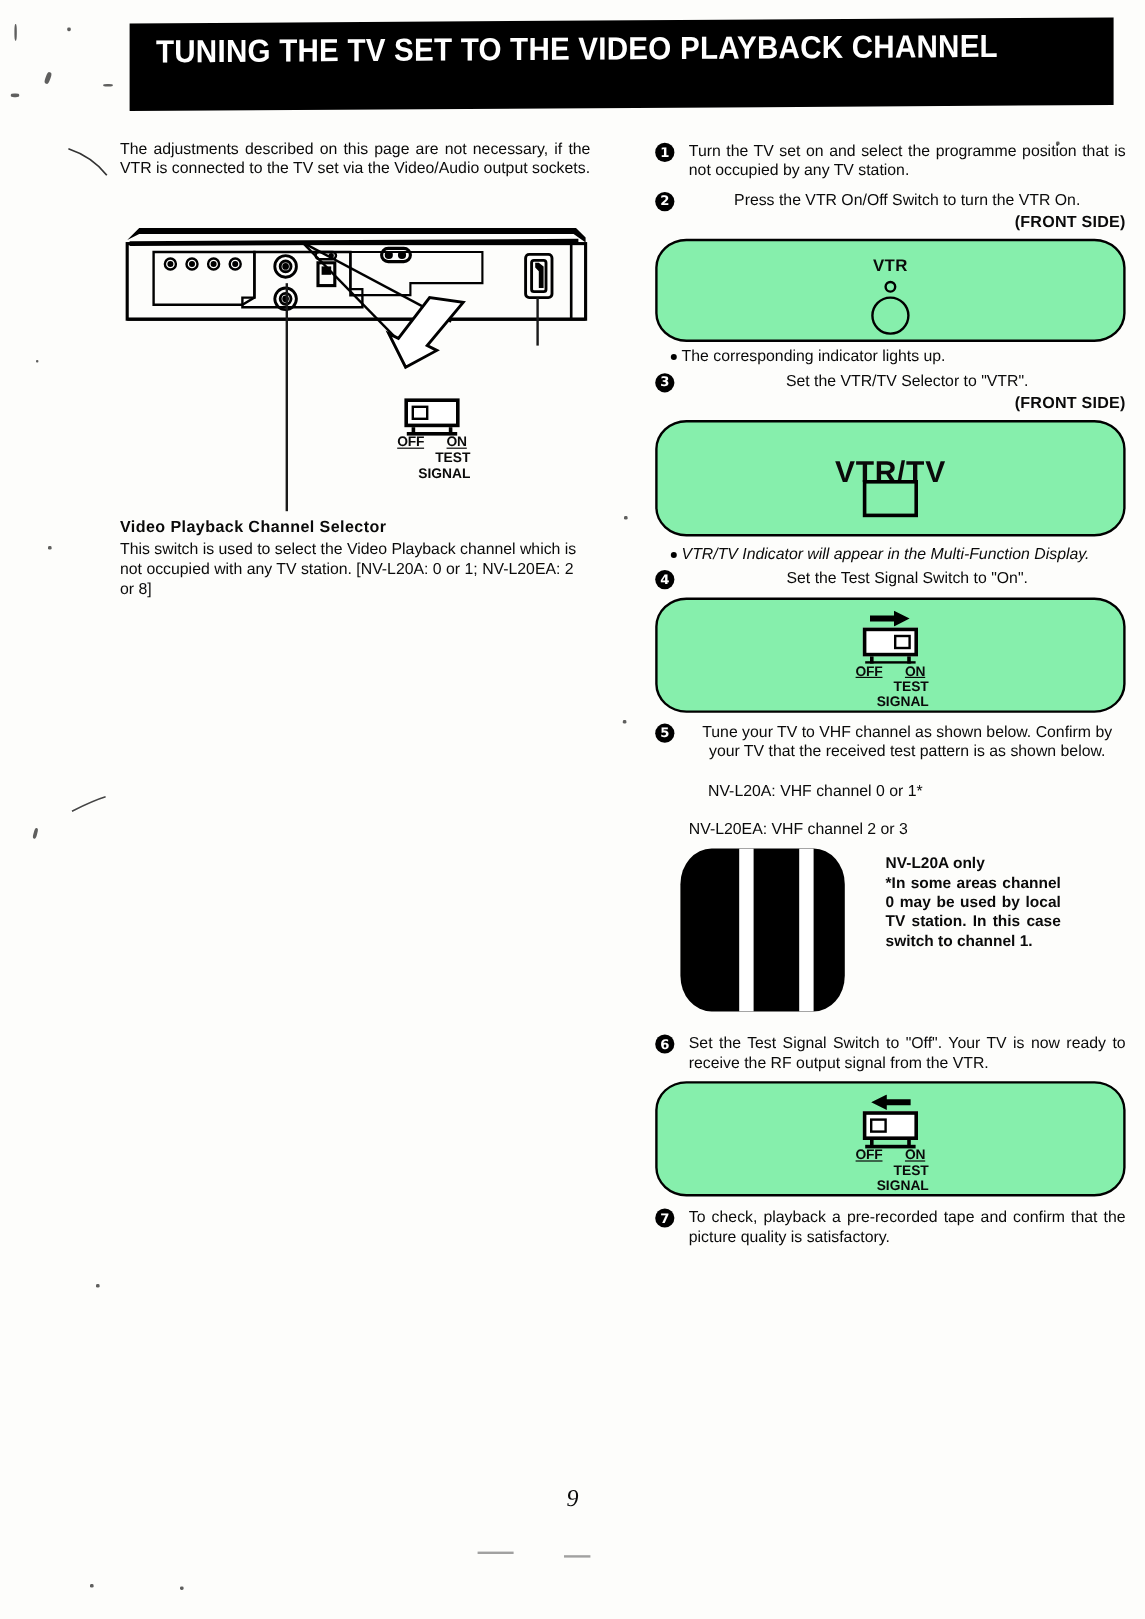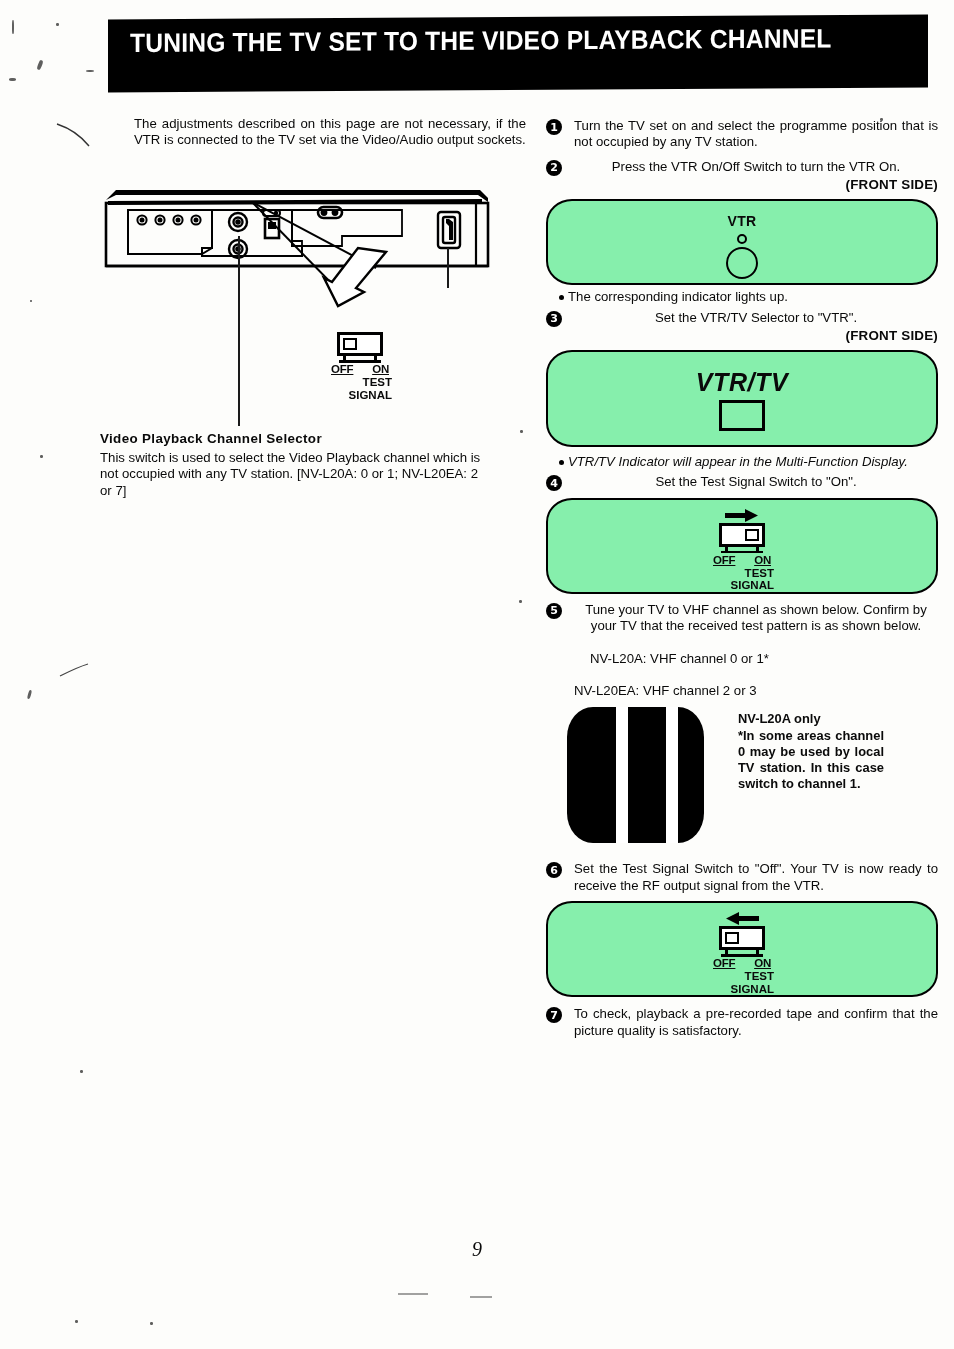--- a/index.html
+++ b/index.html
@@ -25,21 +25,21 @@
   }
   .banner-title{
     position:absolute;left:130px;top:28px;width:800px;
     font-family:"Liberation Sans", sans-serif;
     font-weight:bold;font-size:26.5px;letter-spacing:.2px;
     color:#fff;white-space:nowrap;
     transform:scaleX(.93) skewY(-0.35deg);transform-origin:left center;
   }
 
   
-  .col-left{position:absolute;left:100px;top:116px;width:392px;margin-left:34px;}
+  .col-left{position:absolute;left:100px;top:116px;width:392px;}
   .col-right{position:absolute;left:546px;top:118px;width:392px;}
 
   .para{
     font-size:13.2px;line-height:16.4px;
     text-align:justify;
     margin:0 0 4px 0;
   }
   .para.nj{text-align:left;}
 
   
@@ -100,22 +100,22 @@
   .vtrbox{height:82px;}
   .vtrbox .lbl{position:absolute;left:0;right:0;top:12px;text-align:center;
       font-size:14px;font-weight:bold;letter-spacing:.3px;}
   .vtrbox .led{position:absolute;left:50%;margin-left:-5px;top:33px;width:10px;height:10px;
       border:2px solid #000;border-radius:50%;box-sizing:border-box;}
   .vtrbox .btn{position:absolute;left:50%;margin-left:-16px;top:46px;width:32px;height:32px;
       border:2.6px solid #000;border-radius:50%;box-sizing:border-box;}
 
   
   .vtrtvbox{height:93px;}
-  .vtrtvbox .lbl{position:absolute;left:0;right:0;top:16px;text-align:center;
-      font-size:25px;font-weight:bold;letter-spacing:.6px;font-style:italic;}
+  .vtrtvbox .lbl{position:absolute;left:0;right:0;top:28px;text-align:center;
+      font-size:25px;font-weight:bold;letter-spacing:.6px;}
   .vtrtvbox .sq{position:absolute;left:50%;margin-left:-23px;top:48px;width:46px;height:31px;
       border:3px solid #000;box-sizing:border-box;}
 
   
   .tsbox{height:92px;}
   .tsbox .inner{position:absolute;left:50%;margin-left:-32px;top:8px;}
 
   
   .pattern-row{position:relative;margin-top:8px;height:152px;font-weight:bold;}
   .tvscreen{position:absolute;left:21px;top:0;width:137px;height:136px;
@@ -245,21 +245,21 @@
       <span>OFF</span>
       <span>ON</span>
     </div>
     <div class="sw-cap">
       <div>TEST</div>
       <div>SIGNAL</div>
     </div>
   </div>
 
   <div class="sel-label">Video Playback Channel Selector</div>
-  <div class="sel-body para nj">This switch is used to select the Video Playback channel which is not occupied with any TV station. [NV-L20A: 0 or 1; NV-L20EA: 2 or 7]</div>
+  <div class="sel-body para nj">This switch is used to select the Video Playback channel which is not occupied with any TV station. [NV-L20A: 0 or 1; NV-L20EA: 2 or 8]</div>
 
   <div class="col-right">
 
     <div class="step">
       <div class="num">1</div>
       <div class="txt">Turn the TV set on and select the programme position that is not occupied by any TV station.</div>
     </div>
 
     <div class="step" style="margin-top:8px;">
       <div class="num">2</div>

